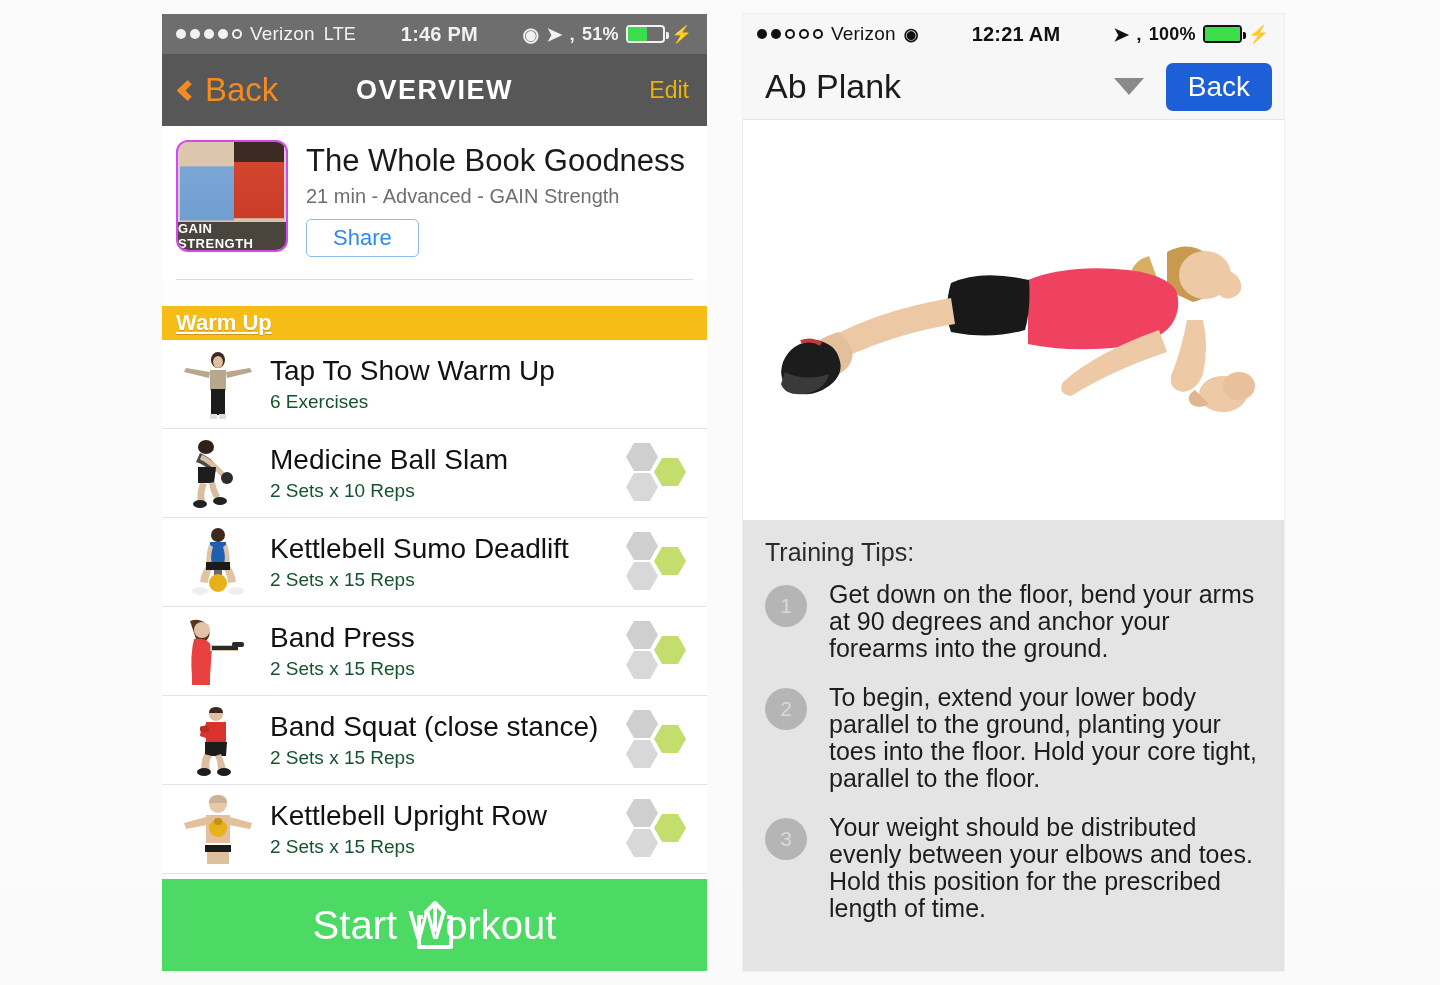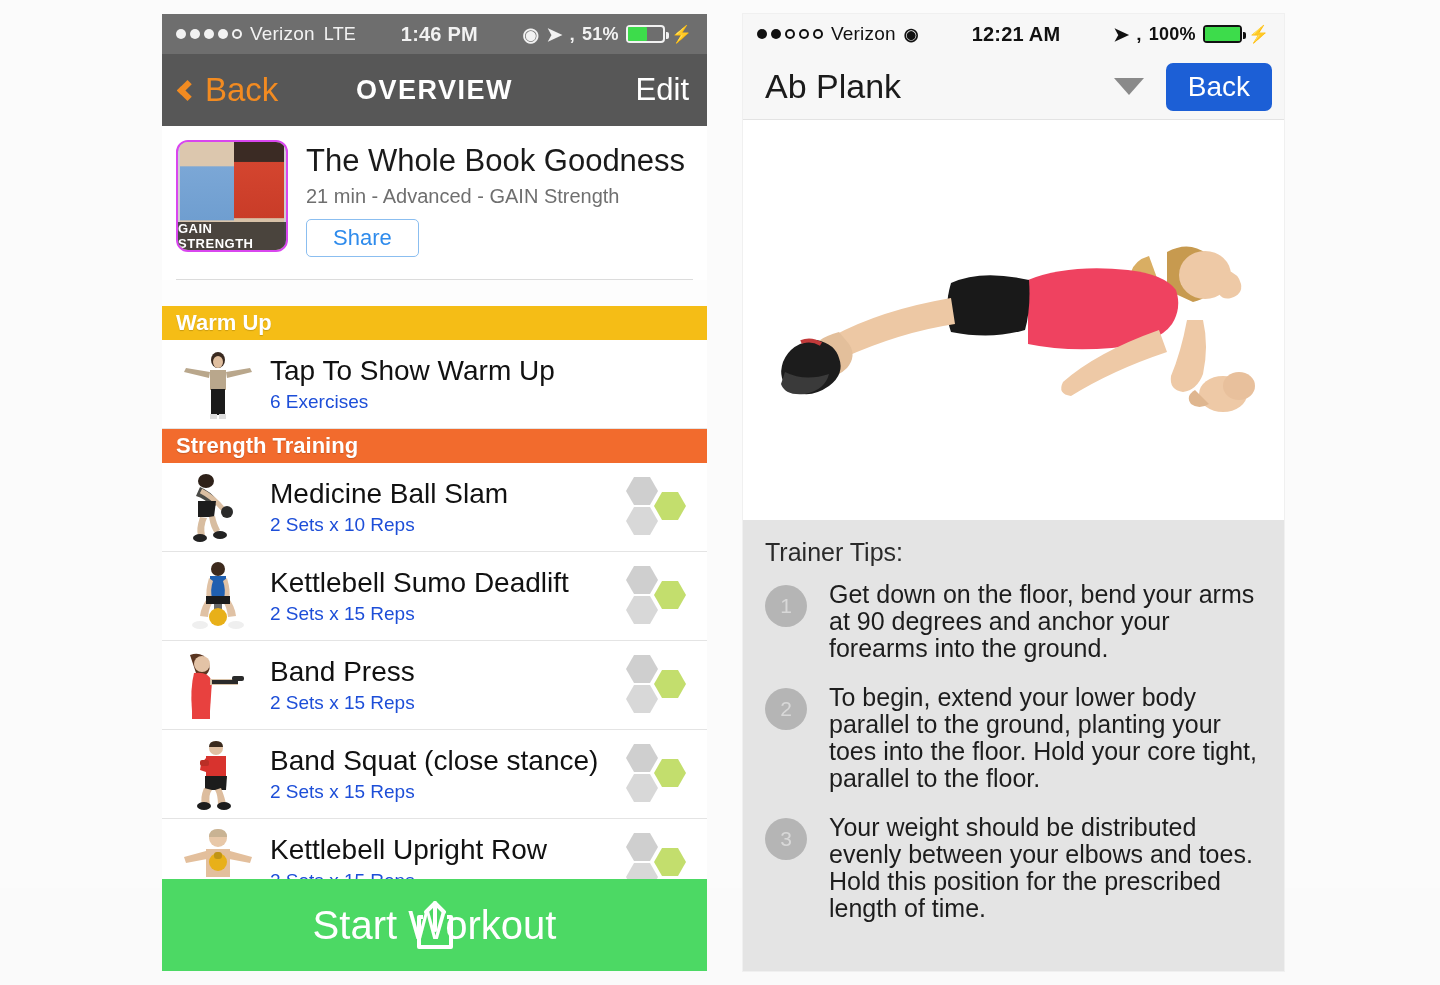--- a/index.html
+++ b/index.html
@@ -55,21 +55,21 @@
   .nav-back { color: #f28b21; font-size: 33px; display: flex; align-items: center; gap: 6px;
               cursor: pointer; font-weight: normal; }
   .chev {
     width: 15px; height: 15px; border-left: 6px solid #f28b21; border-bottom: 6px solid #f28b21;
     transform: rotate(45deg); display: inline-block; margin-right: 4px;
   }
   .nav-title {
     position: absolute; left: 0; right: 0; text-align: center; color: #fff;
     font-size: 27px; font-weight: bold; letter-spacing: 1.5px; pointer-events: none;
   }
-  .nav-edit { margin-left: auto; color: #ffffff; font-size: 31px; cursor: pointer; z-index: 2; }
+  .nav-edit { margin-left: auto; color: #eab308; font-size: 23px; cursor: pointer; z-index: 2; }
 
   
   .summary { display: flex; padding: 14px 14px 10px 14px; background: #fff; }
   .cover {
     width: 112px; height: 112px; border-radius: 12px; flex: 0 0 112px;
     border: 2px solid #d946ef; overflow: hidden; position: relative; background: #cfcfcf;
   }
   .cover .fig-l { position:absolute; left:2%; top:0; width:52%; height:100%;
                   background: linear-gradient(to bottom,#dcc7ae 0%,#dcc7ae 22%,#7ba7d6 23%,#6f9ed0 72%,#d7c3ab 73%,#d7c3ab 100%); }
   .cover .fig-r { position:absolute; right:2%; top:0; width:46%; height:100%;
@@ -87,32 +87,33 @@
     color: #2e8bec; font-size: 22px; padding: 5px 26px; cursor: pointer; background: #fff;
   }
   .summary-rule { height: 1px; background: #dcdcdc; margin: 12px 14px 0 14px; }
   .gap { height: 26px; background: #fdfdfd; }
 
   
   .sec-head {
     height: 34px; display: flex; align-items: center; padding-left: 14px;
     color: #fff; font-size: 22px; font-weight: bold;
     text-shadow: 0 1px 1px rgba(0,0,0,.18);
+    text-decoration: underline;
   }
 
   
   .row {
     display: flex; align-items: center; background: #fff;
     border-bottom: 1px solid #e4e4e4; padding: 8px 10px 8px 14px; min-height: 82px;
   }
   .thumb { width: 84px; flex: 0 0 84px; height: 72px; position: relative; }
   .thumb svg { display: block; width: 100%; height: 100%; }
   .row-text { flex: 1; padding-left: 10px; }
   .row-title { font-size: 28px; color: #111; line-height: 1.12; }
-  .row-sub { font-size: 19px; color: #1d4ed8; margin-top: 5px; }
+  .row-sub { font-size: 19px; color: #14532d; margin-top: 5px; }
   .hexes { width: 72px; flex: 0 0 72px; position: relative; height: 66px; }
   .hex { position: absolute; width: 34px; height: 30px; }
   .hex svg { width: 100%; height: 100%; display: block; }
   .hx-a { left: 0;  top: 2px; }
   .hx-b { left: 0;  top: 32px; }
   .hx-c { left: 28px; top: 17px; }
 
   
   .start-bar {
     position: absolute; left: 0; right: 0; bottom: 0; height: 92px;
@@ -223,21 +224,20 @@
           <rect x="43" y="66" width="7" height="5" fill="#ddd"></rect>
         </svg>
       </div>
       <div class="row-text">
         <div class="row-title">Tap To Show Warm Up</div>
         <div class="row-sub">6 Exercises</div>
       </div>
       <div class="hexes"></div>
     </div>
 
-    <div class="sec-head" style="background:#F26B2D">Strength Training</div>
 
     <div class="row">
       <div class="thumb">
         <svg viewBox="0 0 84 72">
           <ellipse cx="30" cy="10" rx="8" ry="7" fill="#2e2119"></ellipse>
           <path d="M24 16 q10 4 18 14 l-4 7 q-10-10-18-12 z" fill="#4a4a46"></path>
           <path d="M25 20 q12 6 22 18" stroke="#dbbfa2" stroke-width="5" fill="none"></path>
           <circle cx="51" cy="41" r="6" fill="#2b2b2b"></circle>
           <path d="M22 30 h18 l-2 16 h-16 z" fill="#1d1d1d"></path>
           <path d="M24 46 q-4 12 -2 18 l7 1 q-2-10 2-18 z" fill="#d8bda0"></path>
@@ -494,21 +494,21 @@
         <path d="M416 210 q-62 22 -96 52 q-6 12 8 14 q42 -26 96 -44 z" fill="#eec9a6"></path>
         <path d="M444 200 q-6 32 -16 56 q-2 14 12 16 q14 -2 20 -18 q6 -28 0 -54 z" fill="#eec9a6"></path>
 
         <ellipse cx="480" cy="274" rx="24" ry="18" fill="#eec9a6"></ellipse>
         <ellipse cx="496" cy="266" rx="16" ry="14" fill="#e8c09c"></ellipse>
         <path d="M452 270 q-10 6 -4 14 q8 6 18 0 z" fill="#dfb68f"></path>
       </svg>
     </div>
 
     <div class="tips">
-      <div class="tips-title">Trainer Tips:</div>
+      <div class="tips-title">Training Tips:</div>
 
       <div class="tip">
         <div class="tip-num">1</div>
         <div class="tip-body">Get down on the floor, bend your arms at 90 degrees and anchor your forearms into the ground.</div>
       </div>
 
       <div class="tip">
         <div class="tip-num">2</div>
         <div class="tip-body">To begin, extend your lower body parallel to the ground, planting your toes into the floor.  Hold your core tight, parallel to the floor.</div>
       </div>

